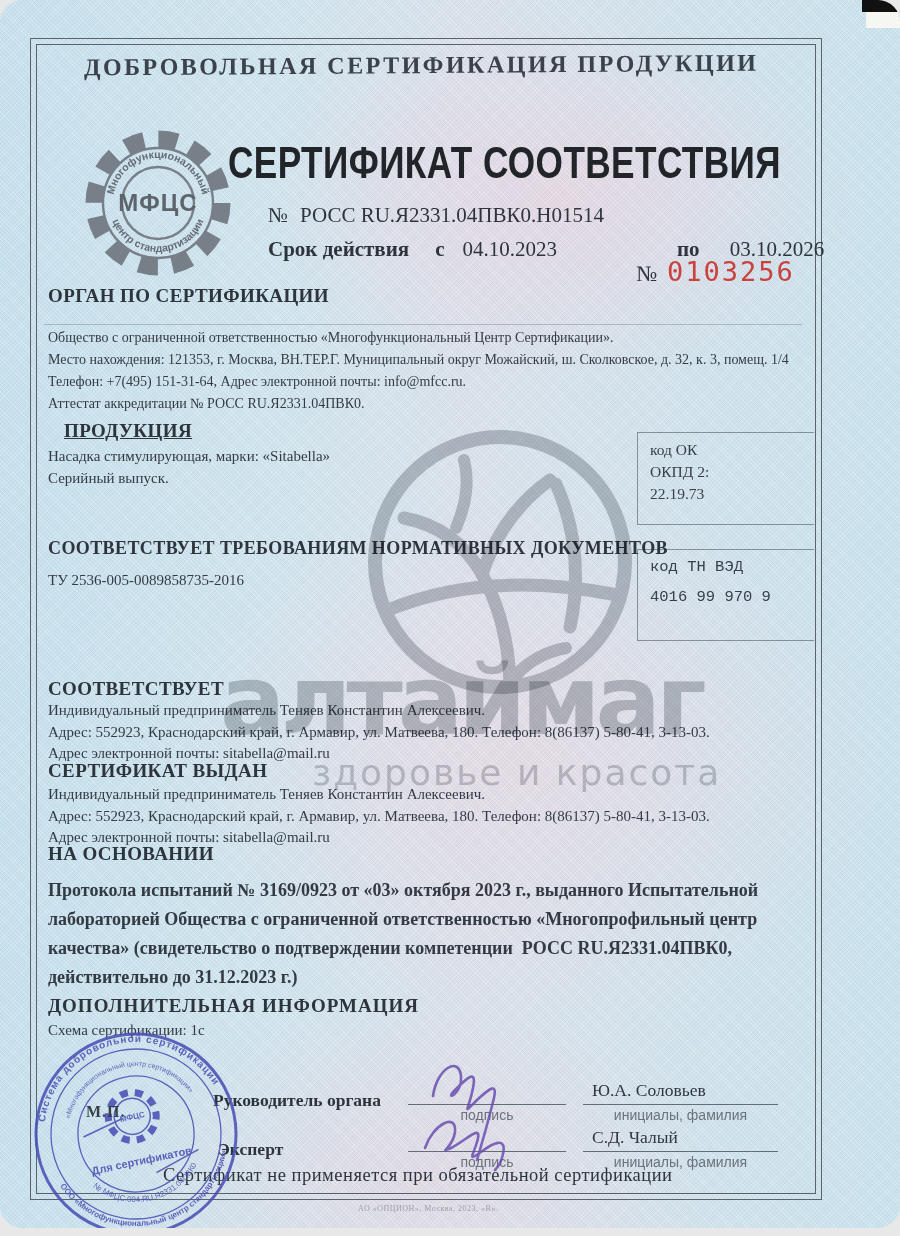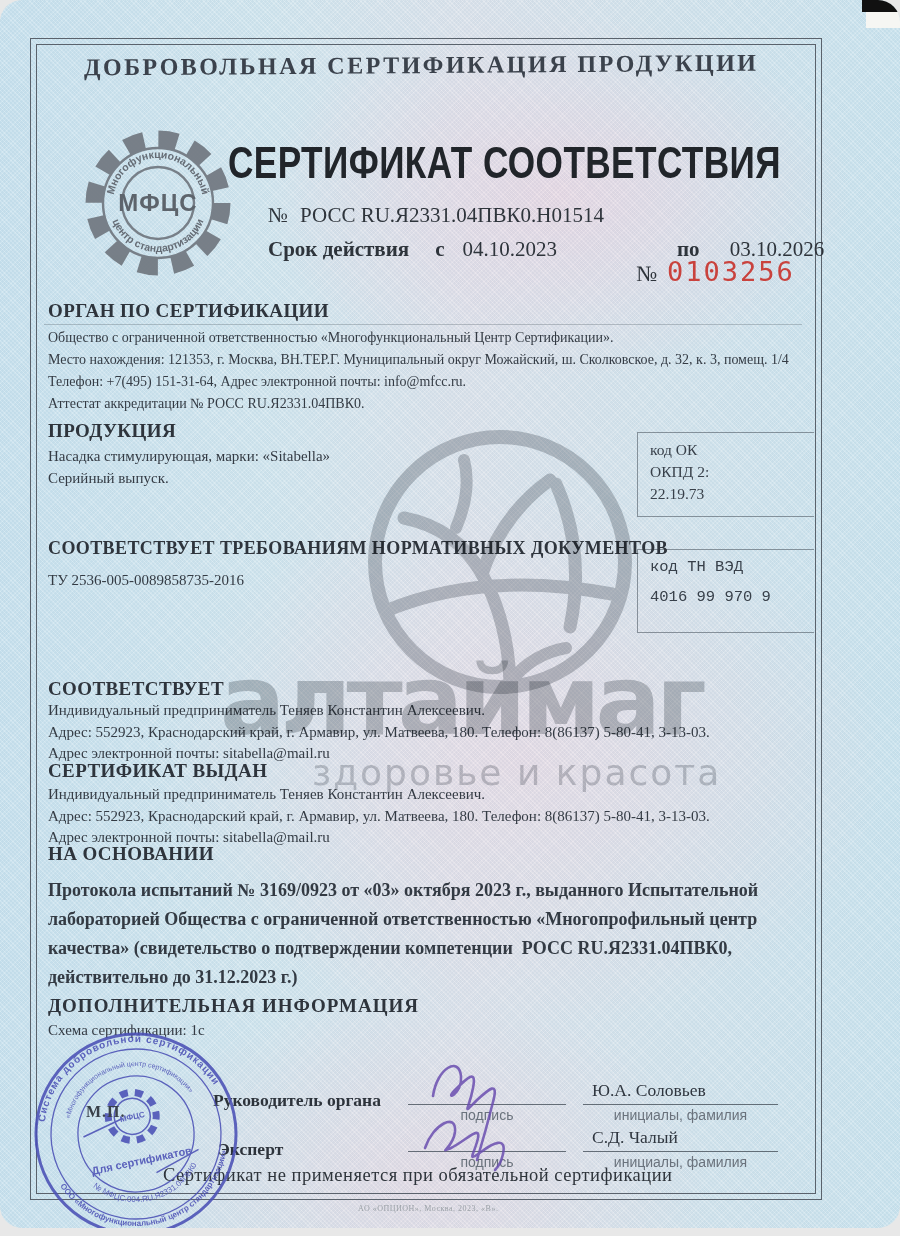--- a/index.html
+++ b/index.html
@@ -21,21 +21,21 @@
   .band{font-weight:bold;font-size:24px;letter-spacing:2.5px;color:#3b424c;transform:rotate(-.4deg);}
   .cert-title{font-family:"Liberation Sans",sans-serif;font-weight:bold;font-size:44px;color:#21252a;
     transform:scaleX(.8);transform-origin:left center;white-space:nowrap;letter-spacing:.5px;}
   .serif19{font-size:21px;color:#2e343b;}
   .bold{font-weight:bold;}
   .rednum{font-family:"DejaVu Sans Mono",monospace;font-size:27px;letter-spacing:2px;color:#c9423d;}
   .sec-title{font-weight:bold;font-size:19px;color:#2e343c;letter-spacing:.4px;white-space:nowrap;}
   .body-lines div{font-size:14px;line-height:22px;white-space:nowrap;color:#343b44;}
   .body-lines15 div{font-size:15px;line-height:21.5px;white-space:nowrap;color:#343b44;}
   .codebox{border-top:1px solid rgba(80,90,100,.6);border-left:1px solid rgba(80,90,100,.6);
-    border-bottom:1px solid rgba(80,90,100,.6);padding:6px 0 0 12px;font-size:15.5px;color:#38404a;}
+    border-bottom:1px solid rgba(80,90,100,.6);padding:6px 0 8px 12px;font-size:15.5px;color:#38404a;}
   .codebox div{line-height:22px;}
   .basis-text{font-size:18px;line-height:29px;color:#333a43;white-space:pre-wrap;width:748px;font-weight:bold;}
   .rule{height:1px;background:rgba(95,105,115,.35);}
   .sig-line{border-top:1px solid rgba(70,80,90,.8);}
   .caption{font-size:14px;color:#6a727c;text-align:center;font-family:"Liberation Sans",sans-serif;}
   .name{font-size:17.5px;color:#2f363f;white-space:nowrap;}
   .role{font-weight:bold;font-size:17.5px;color:#2d333b;white-space:nowrap;}
   .note{font-size:18.5px;letter-spacing:.5px;color:#2e343b;white-space:nowrap;}
   .printnote{font-size:8px;color:#9aa0a6;letter-spacing:.5px;}
   .wm{mix-blend-mode:multiply;pointer-events:none;}
@@ -87,30 +87,30 @@
     <span class="serif19" style="margin-left:14px;">04.10.2023</span>
     <span class="serif19 bold" style="margin-left:116px;">по</span>
     <span class="serif19" style="margin-left:26px;">03.10.2026</span>
   </div>
 
   <div class="abs" style="left:636px;top:256px;white-space:nowrap;">
     <span class="serif19" style="font-size:22px;">№</span>
     <span class="rednum" style="margin-left:6px;">0103256</span>
   </div>
 
-  <div class="abs sec-title" style="left:48px;top:300px;">ОРГАН ПО СЕРТИФИКАЦИИ</div>
+  <div class="abs sec-title" style="left:48px;top:285px;">ОРГАН ПО СЕРТИФИКАЦИИ</div>
   <div class="abs rule" style="left:44px;top:324px;width:758px;"></div>
   <div class="abs body-lines" style="left:48px;top:327px;">
     <div>Общество с ограниченной ответственностью «Многофункциональный Центр Сертификации».</div>
     <div>Место нахождения: 121353, г. Москва, ВН.ТЕР.Г. Муниципальный округ Можайский, ш. Сколковское, д. 32, к. 3, помещ. 1/4</div>
     <div>Телефон: +7(495) 151-31-64, Адрес электронной почты: info@mfcc.ru.</div>
     <div>Аттестат аккредитации № РОСС RU.Я2331.04ПВК0.</div>
   </div>
 
-  <div class="abs sec-title" style="left:48px;top:420px;">ПРОДУКЦИЯ</div>
+  <div class="abs sec-title" style="left:64px;top:420px;text-decoration:underline;">ПРОДУКЦИЯ</div>
   <div class="abs body-lines15" style="left:48px;top:446px;">
     <div>Насадка стимулирующая, марки: «Sitabella»</div>
     <div>Серийный выпуск.</div>
   </div>
 
   <div class="abs codebox" style="left:637px;top:432px;width:164px;height:77px;">
     <div>код ОК</div>
     <div>ОКПД 2:</div>
     <div>22.19.73</div>
   </div>

